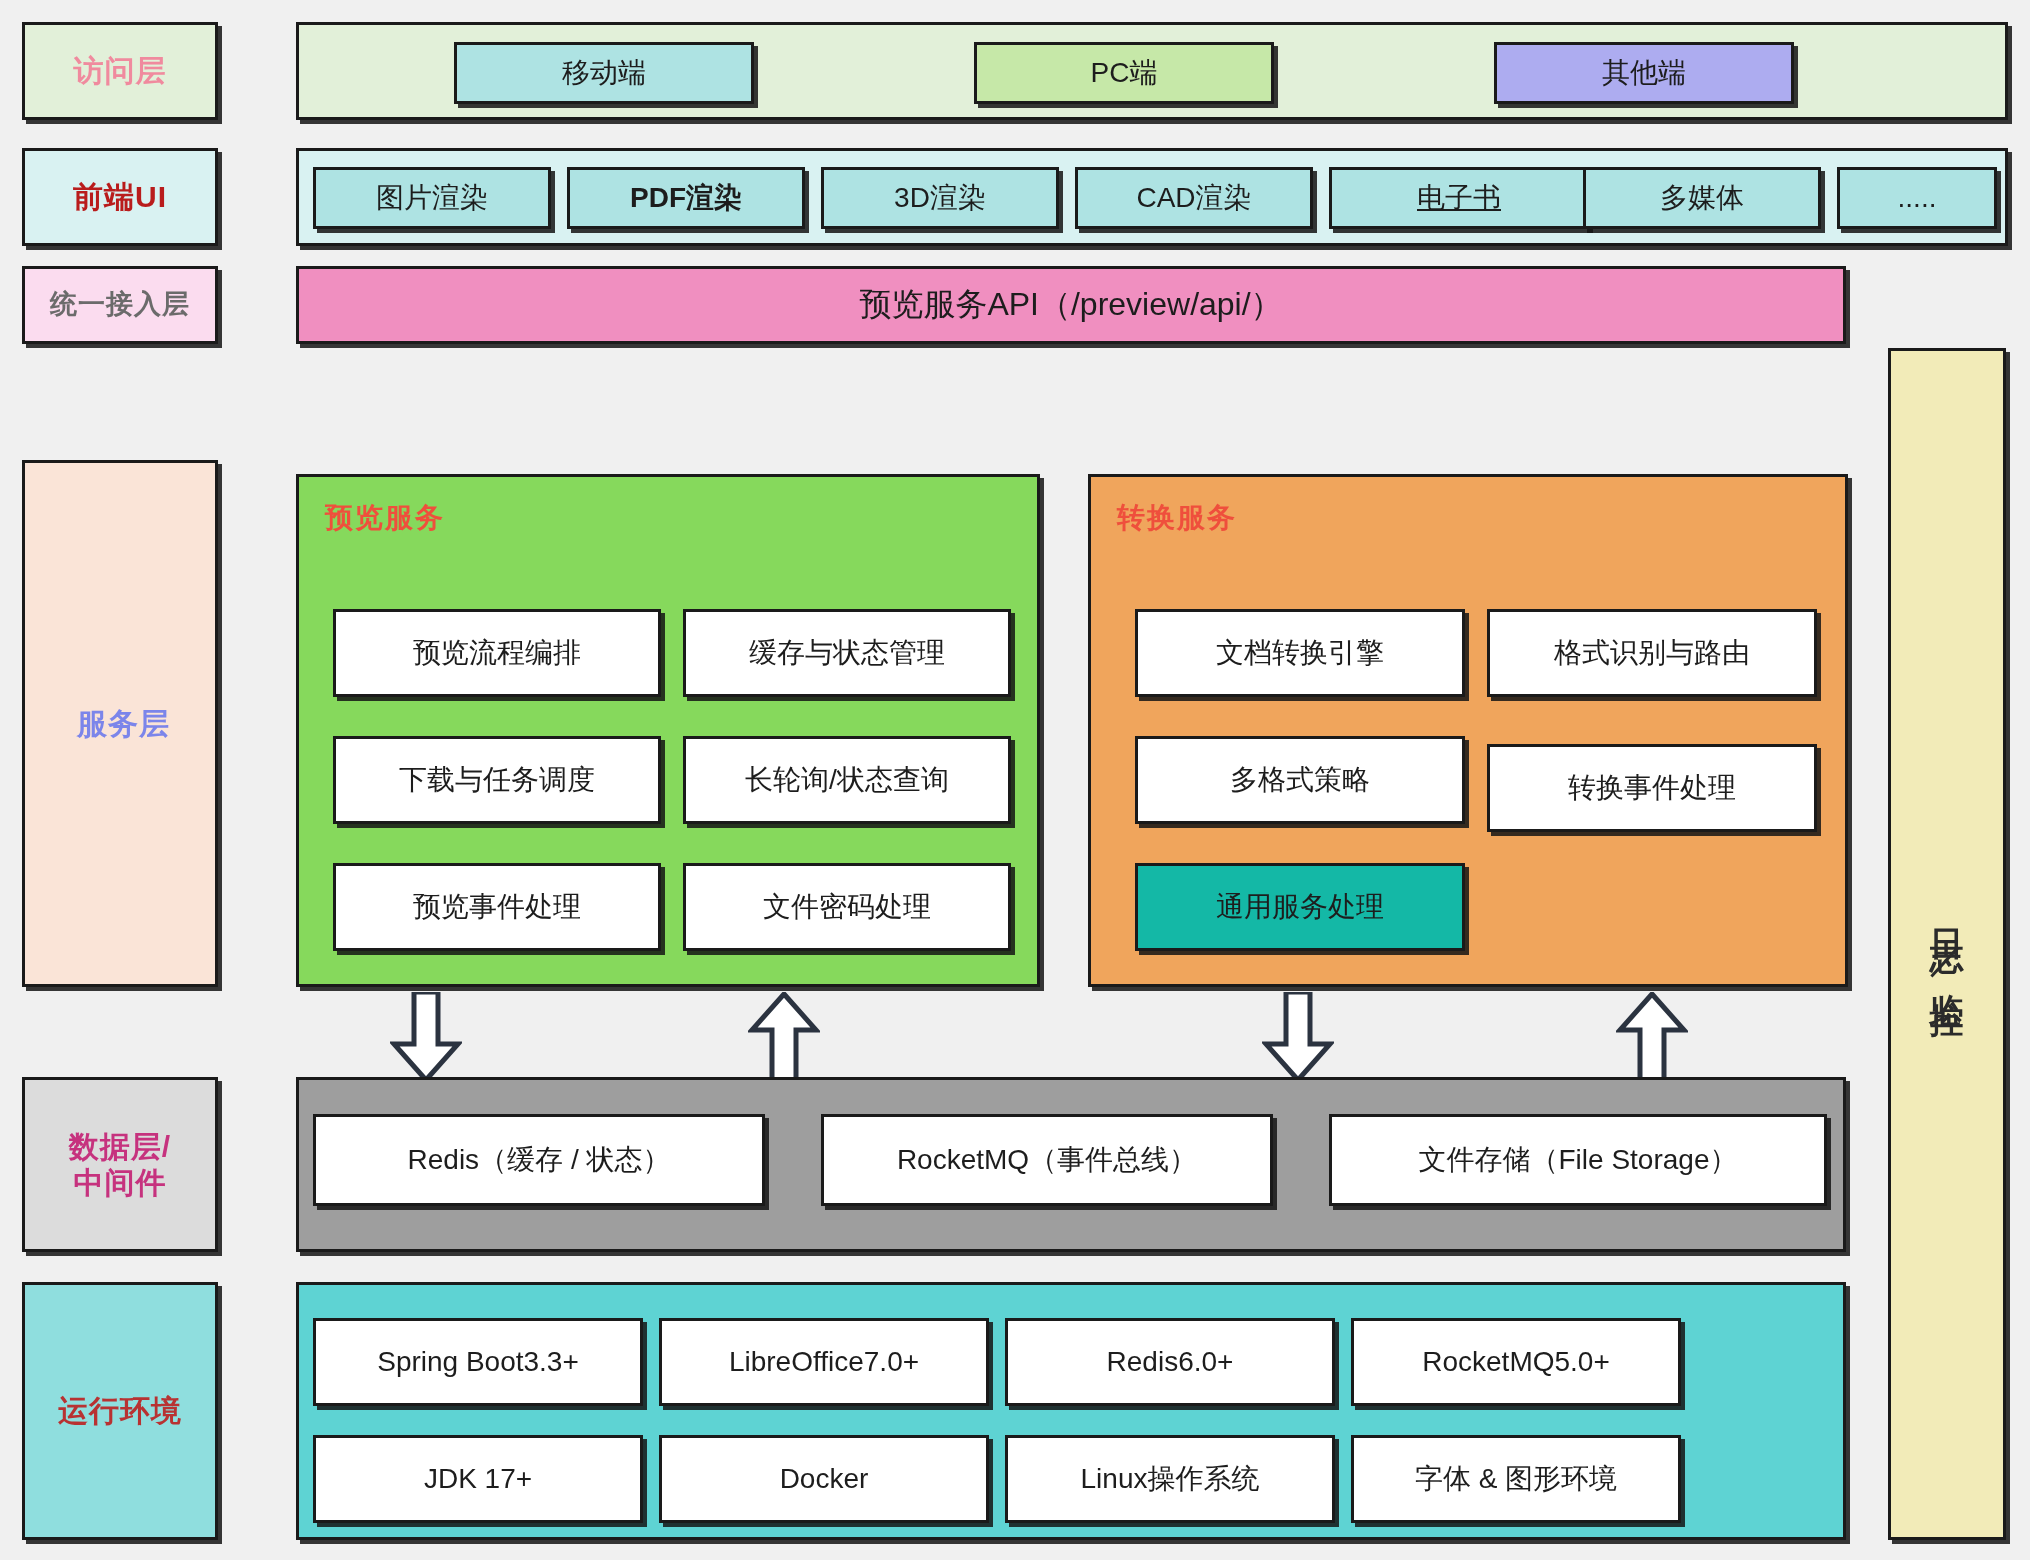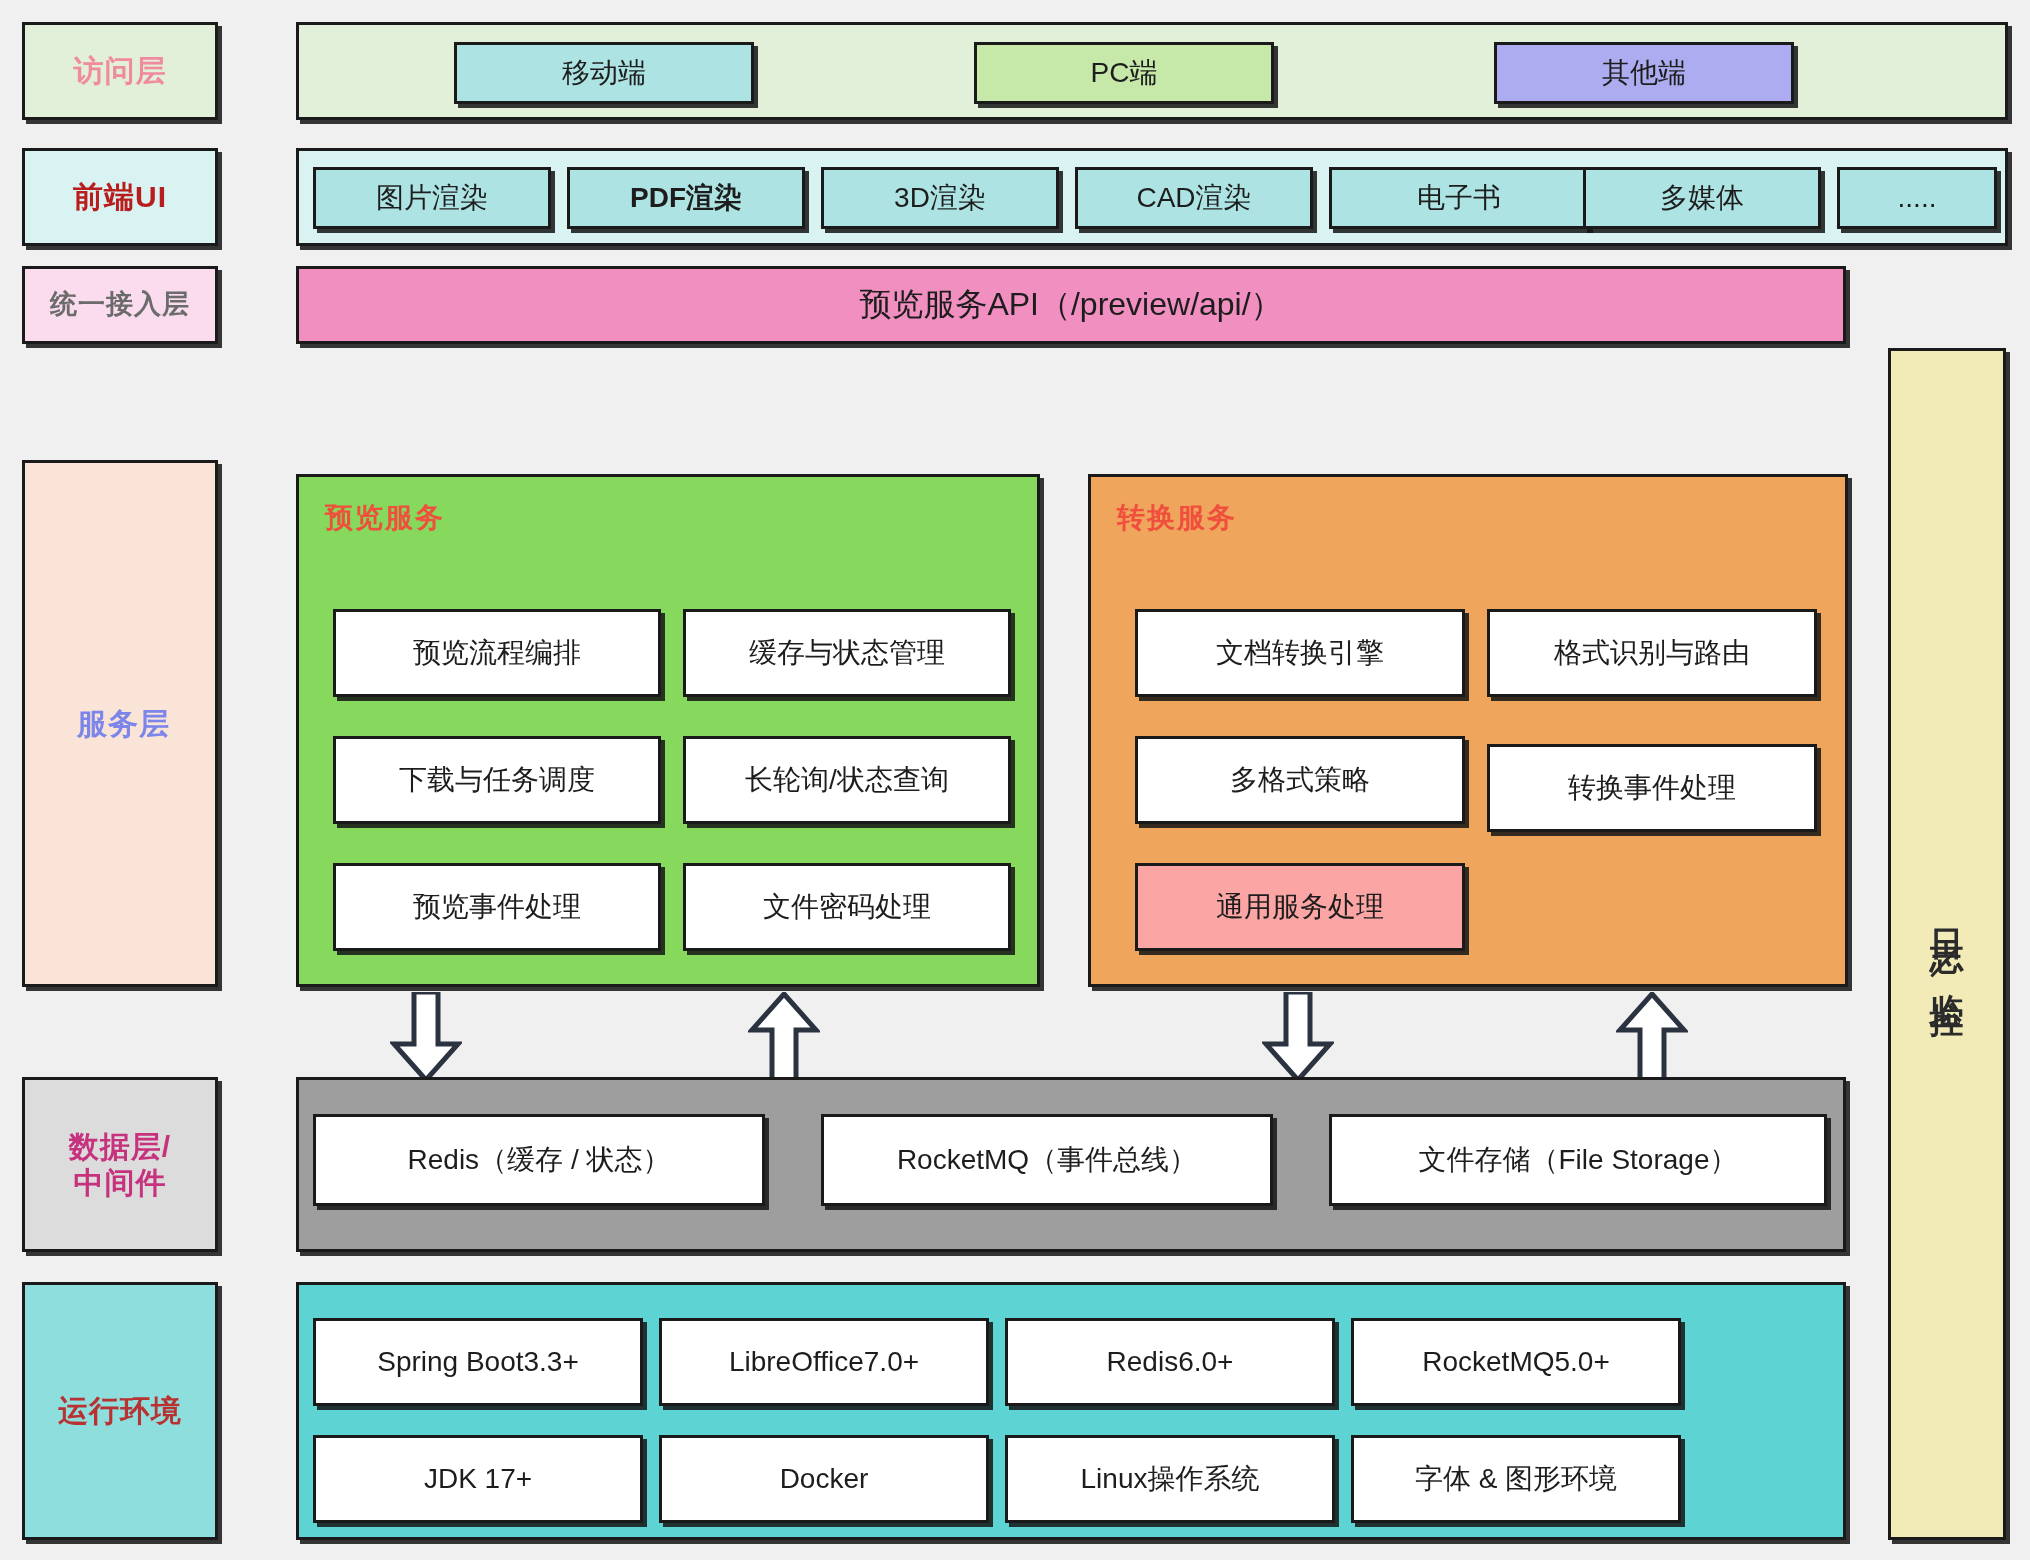--- a/index.html
+++ b/index.html
@@ -98,21 +98,21 @@
     </div>
     <div class="bx chip" style="left:268px; top:16px; width:238px; height:62px; background:#aee3e3;font-weight:bold;">
       <span>PDF渲染</span>
     </div>
     <div class="bx chip" style="left:522px; top:16px; width:238px; height:62px; background:#aee3e3;">
       <span>3D渲染</span>
     </div>
     <div class="bx chip" style="left:776px; top:16px; width:238px; height:62px; background:#aee3e3;">
       <span>CAD渲染</span>
     </div>
-    <div class="bx chip" style="left:1030px; top:16px; width:260px; height:62px; background:#aee3e3;">
+    <div class="bx chip" style="left:1030px; top:16px; width:260px; height:62px; background:#aee3e3;text-decoration:underline;">
       <span>电子书</span>
     </div>
     <div class="bx chip" style="left:1284px; top:16px; width:238px; height:62px; background:#aee3e3;">
       <span>多媒体</span>
     </div>
     <div class="bx chip" style="left:1538px; top:16px; width:160px; height:62px; background:#aee3e3;">
       <span>.....</span>
     </div>
   </div>
 
@@ -159,21 +159,21 @@
     </div>
     <div class="bx chip" style="left:396px; top:132px; width:330px; height:88px; background:#ffffff;">
       <span>格式识别与路由</span>
     </div>
     <div class="bx chip" style="left:44px; top:259px; width:330px; height:88px; background:#ffffff;">
       <span>多格式策略</span>
     </div>
     <div class="bx chip" style="left:396px; top:259px; width:330px; height:88px; background:#ffffff;margin-top:8px;">
       <span>转换事件处理</span>
     </div>
-    <div class="bx chip" style="left:44px; top:386px; width:330px; height:88px; background:#fca5a5;">
+    <div class="bx chip" style="left:44px; top:386px; width:330px; height:88px; background:#14b8a6;">
       <span>通用服务处理</span>
     </div>
   </div>
 
   <svg class="arrow-svg" style="left:390px; top:992px;" width="72" height="90" viewBox="0 0 72 90">
     <polygon points="24,0 48,0 48,52 68,52 36,88 4,52 24,52" fill="#ffffff" stroke="#2b3340" stroke-width="5" stroke-linejoin="miter"></polygon>
   </svg>
 
   <svg class="arrow-svg" style="left:748px; top:992px;" width="72" height="90" viewBox="0 0 72 90">
     <polygon points="36,2 68,38 48,38 48,88 24,88 24,38 4,38" fill="#ffffff" stroke="#2b3340" stroke-width="5" stroke-linejoin="miter"></polygon>

